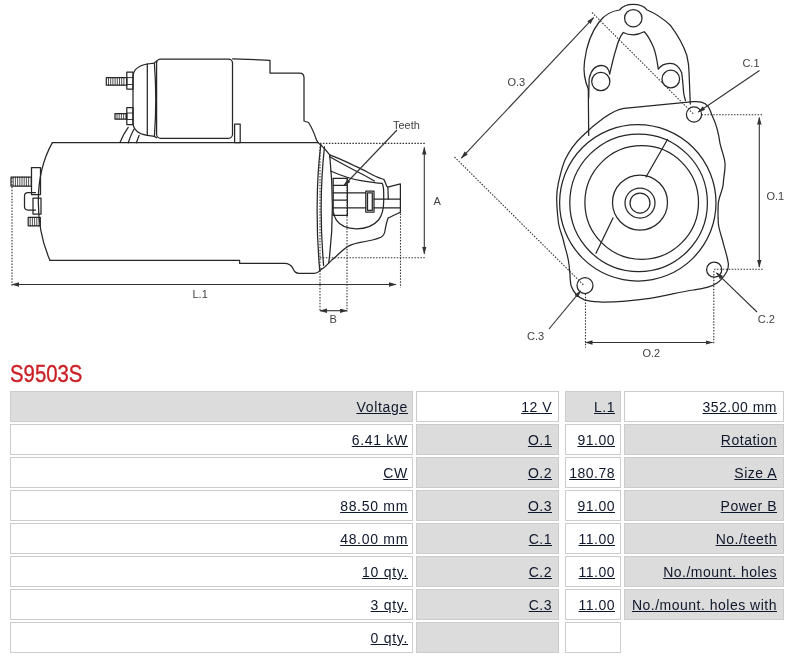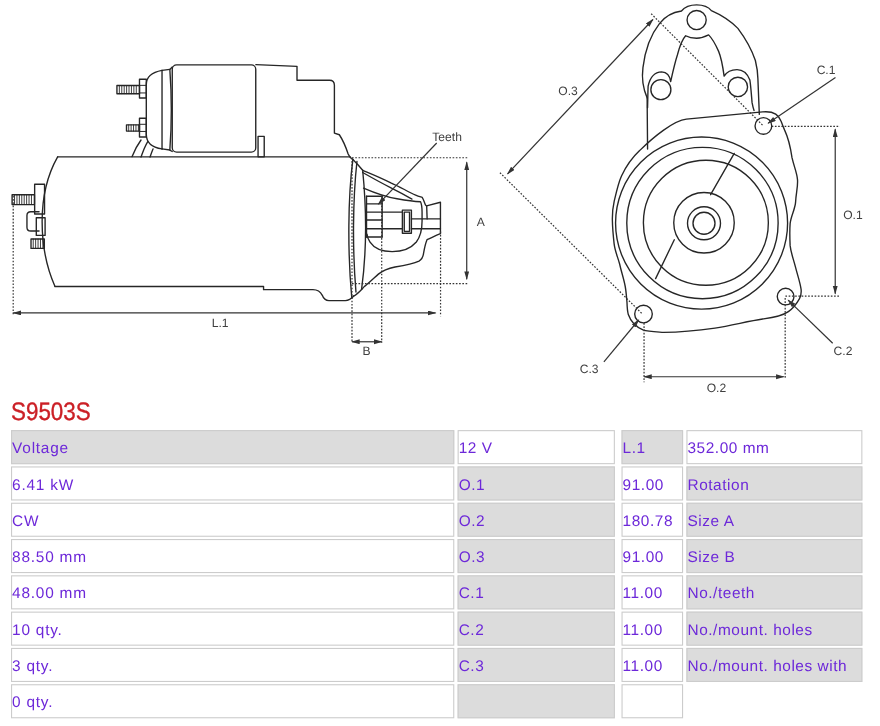--- a/index.html
+++ b/index.html
@@ -1,20 +1,20 @@
 <!DOCTYPE html>
 <html><head>
 <meta charset="utf-8">
 <style>
 html,body{margin:0;padding:0;background:#fff;}
 body{width:800px;height:660px;position:relative;font-family:"Liberation Sans",sans-serif;overflow:hidden;-webkit-font-smoothing:antialiased;}
 #draw{position:absolute;left:0;top:0;transform:translateZ(0);}
 #title{position:absolute;left:10px;top:361px;opacity:0.999;font-size:23px;color:#cb2026;-webkit-text-stroke:0.35px #cb2026;transform:scaleX(0.885);transform-origin:0 0;line-height:26px;}
 #tbl{position:absolute;left:10px;top:391px;opacity:0.999;display:grid;grid-template-columns:403px 143px 59px 160px;column-gap:3px;row-gap:2px;}
-#tbl div{border:1px solid #cccccc;height:29px;line-height:30px;font-size:14px;color:#6d28d9;text-align:left;padding-right:6px;letter-spacing:0.5px;overflow:hidden;background:rgba(255,255,255,0.99);}
+#tbl div{border:1px solid #cccccc;height:29px;line-height:30px;font-size:14px;color:#0f172a;text-align:right;padding-right:6px;letter-spacing:0.5px;overflow:hidden;background:rgba(255,255,255,0.99);text-decoration:underline;}
 #tbl div:nth-child(4n+1){padding-right:4px;letter-spacing:0.7px;}
 #tbl div:nth-child(4n+3){padding-right:5px;margin-left:3px;}
 .g{background:rgba(220,220,220,0.99) !important;}
 </style>
 </head>
 <body>
 <svg id="draw" width="800" height="660" viewBox="0 0 800 660">
 <defs>
 <marker id="ah" markerWidth="8" markerHeight="6" refX="7" refY="2.2" orient="auto-start-reverse" markerUnits="userSpaceOnUse">
 <path d="M0,0 L7.8,2.2 L0,4.4 Z" fill="#333"></path>
@@ -148,21 +148,21 @@
     <div class="g">O.1</div>
     <div>91.00 mm</div>
 <div class="g">Rotation</div>
     <div>CW</div>
     <div class="g">O.2</div>
     <div>180.78 mm</div>
 <div class="g">Size A</div>
     <div>88.50 mm</div>
     <div class="g">O.3</div>
     <div>91.00 mm</div>
-<div class="g">Size B</div>
+<div class="g">Power B</div>
     <div>48.00 mm</div>
     <div class="g">C.1</div>
     <div>11.00 mm</div>
 <div class="g">No./teeth</div>
     <div>10 qty.</div>
     <div class="g">C.2</div>
     <div>11.00 mm</div>
 <div class="g">No./mount. holes</div>
     <div>3 qty.</div>
     <div class="g">C.3</div>

